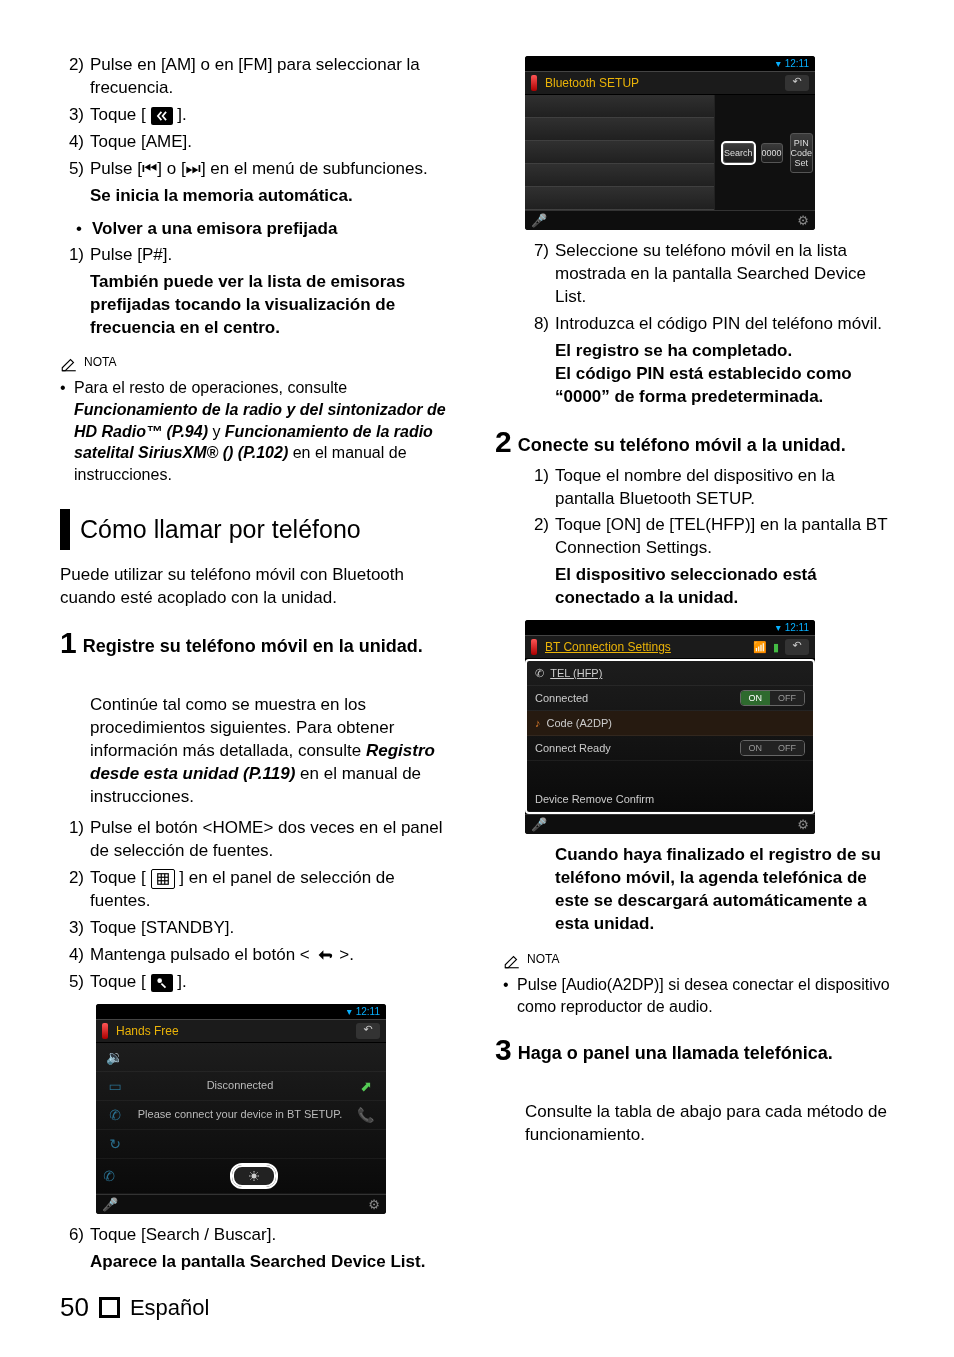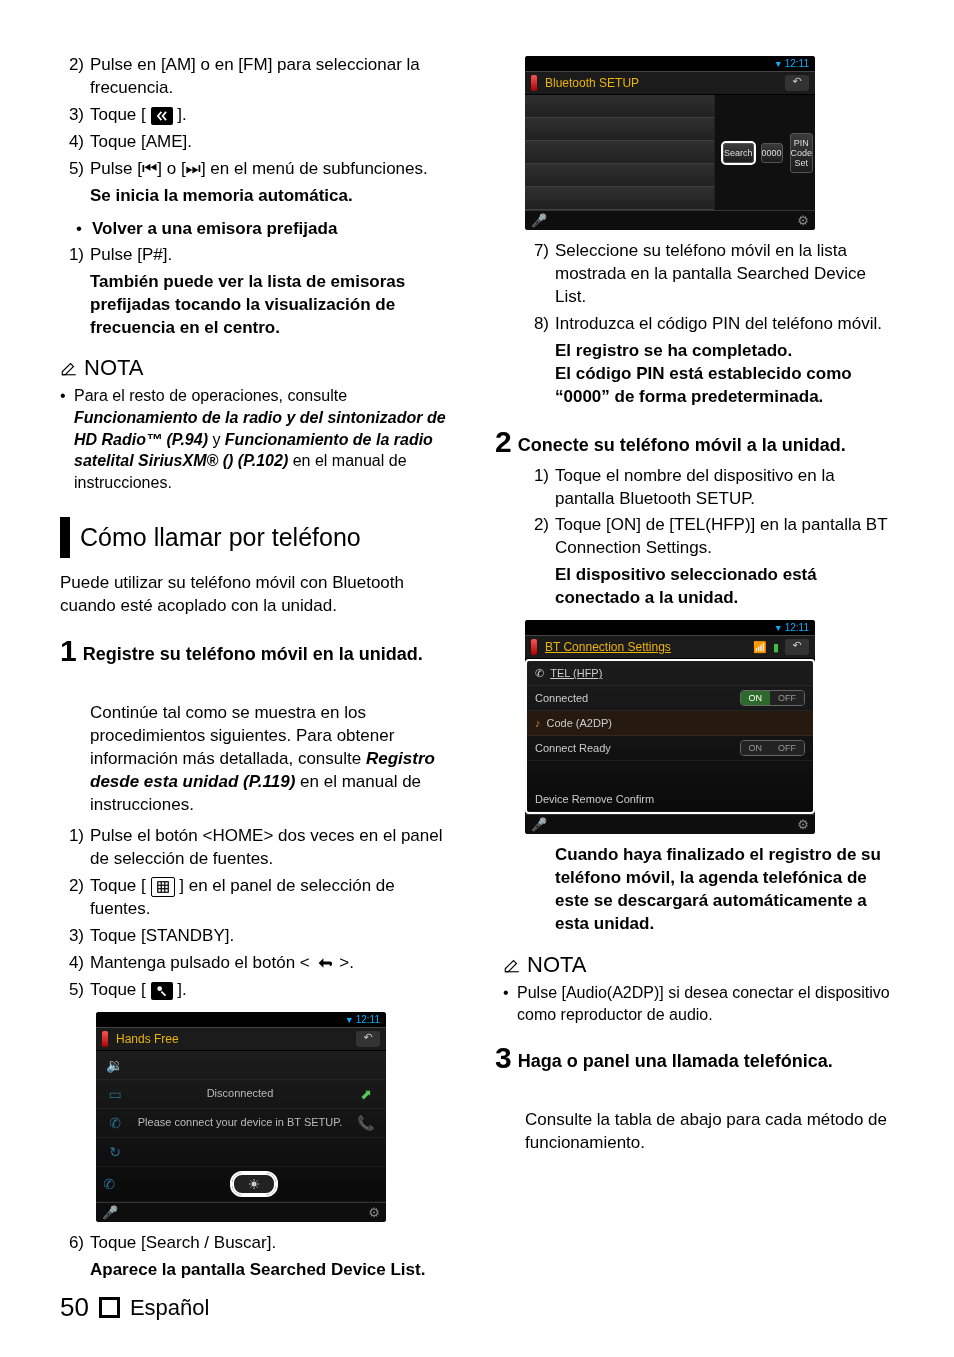--- a/index.html
+++ b/index.html
@@ -55,23 +55,23 @@
     font-size: 17px;
     line-height: 1.3;
   }
   .bullet-heading .dot {
     min-width: 16px;
   }
   .bullet-heading .txt { font-weight: 700; flex:1;}
 
   .nota-heading {
     display: flex;
-    align-items: center;
+    align-items: flex-start;
     margin: 16px 0 4px 0;
-    font-size: 22px;
+    font-size: 12px;
     font-weight: 400;
   }
   .nota-heading .icon {
     margin-right: 6px;
     display: inline-flex;
   }
 
   .nota-body {
     display:flex;
     margin: 2px 0;

